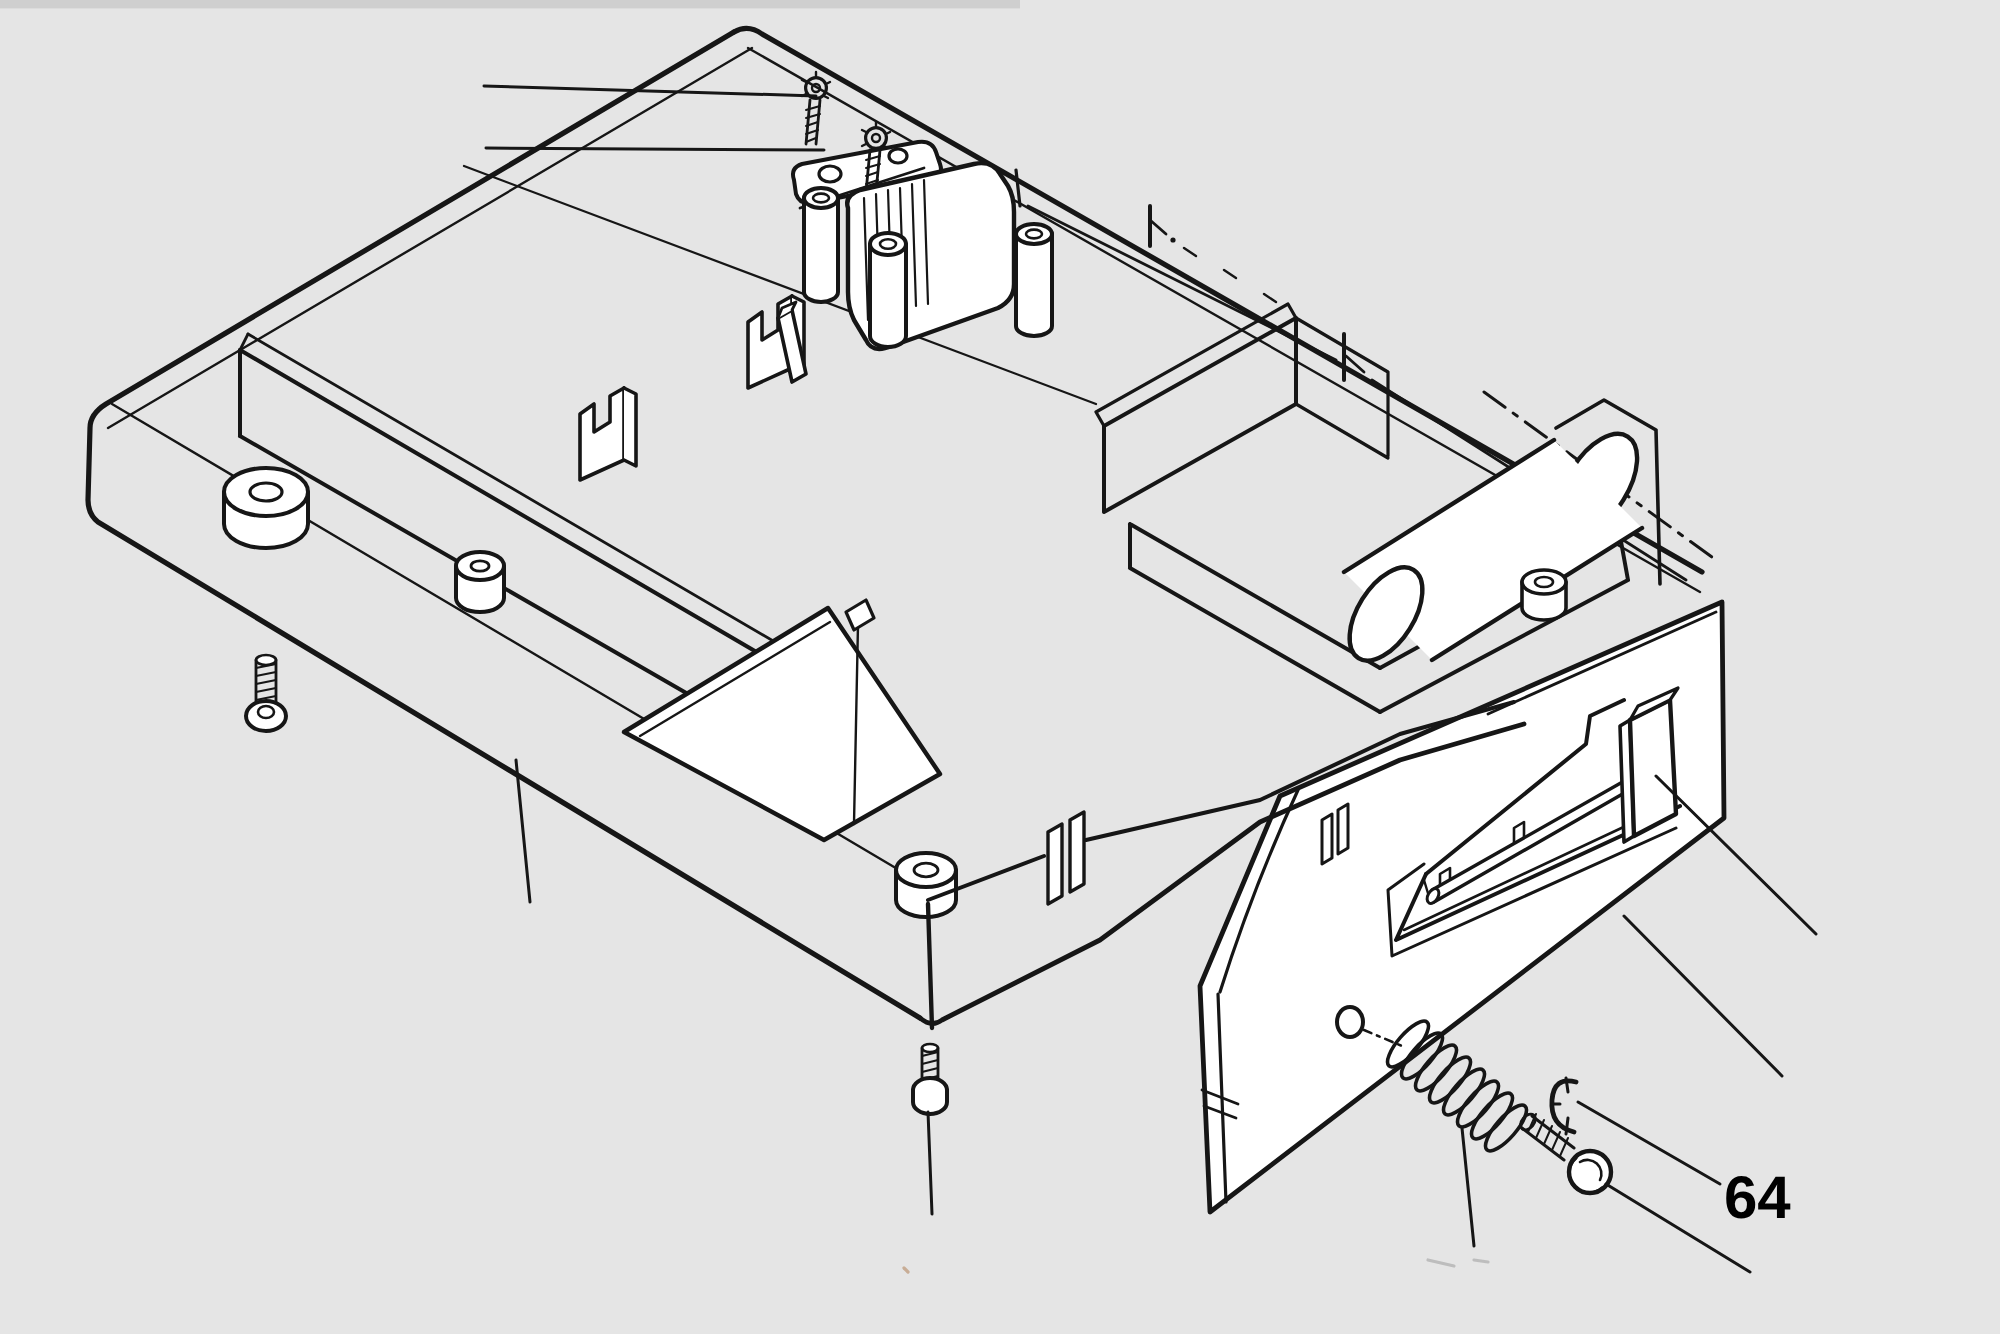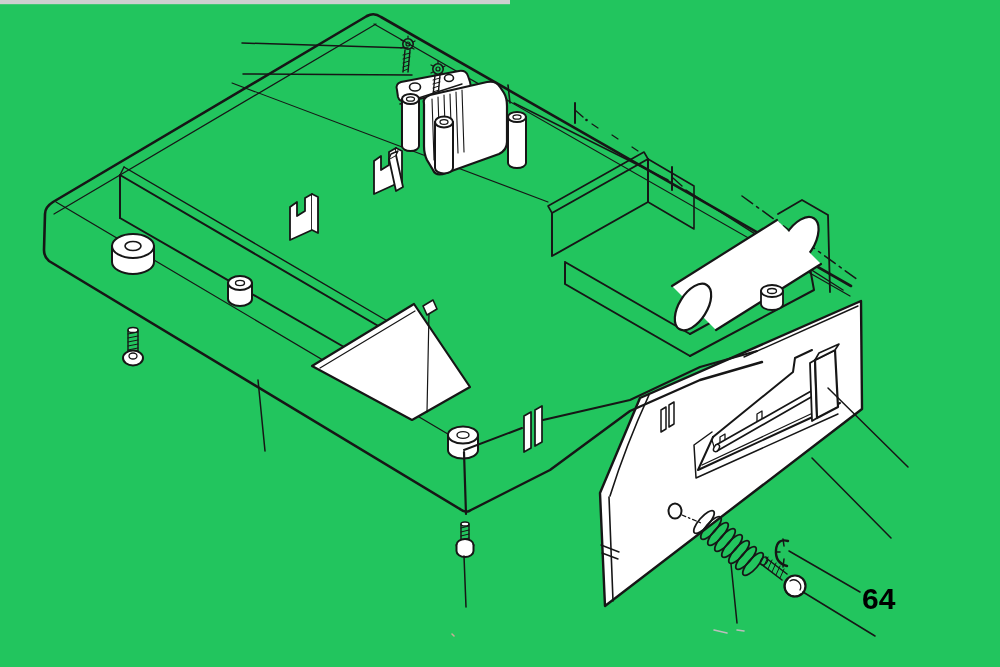--- a/index.html
+++ b/index.html
@@ -1,16 +1,16 @@
 <!DOCTYPE html>
 <html><head>
 <meta charset="utf-8">
 <style>
   html,body{margin:0;padding:0;background:#ffffff;}
-  .canvas{position:relative;width:1000px;height:667px;background:#22c55e;overflow:hidden;
+  .canvas{position:relative;width:1000px;height:667px;background:#e5e5e5;overflow:hidden;
           font-family:"Liberation Sans", sans-serif;}
   svg{display:block}
   .callout-text{font-family:"Liberation Sans", sans-serif;font-weight:bold;font-size:30px;fill:#000000;}
 </style>
 </head>
 <body>
 
 <div class="canvas">
 <svg width="1000" height="667" viewBox="0 0 1000 667">
   <defs></defs>

